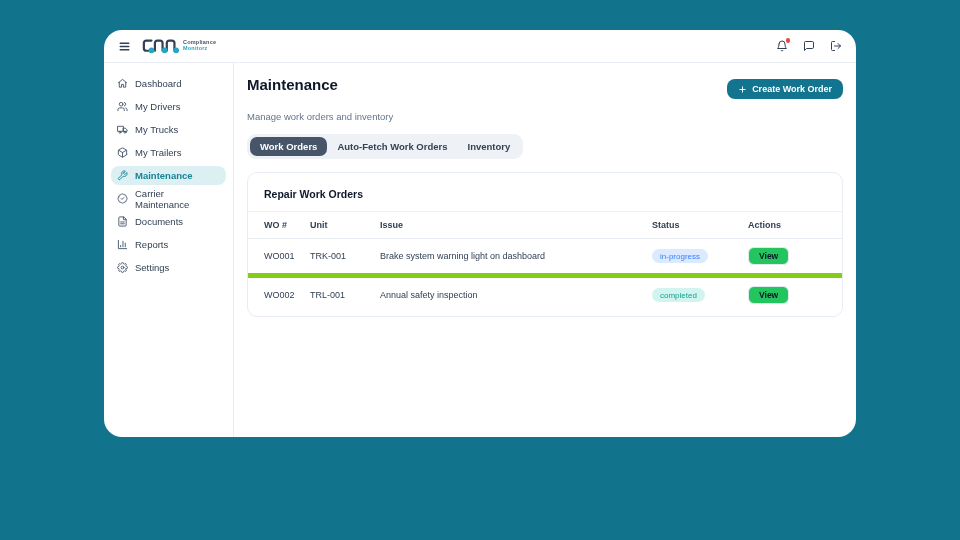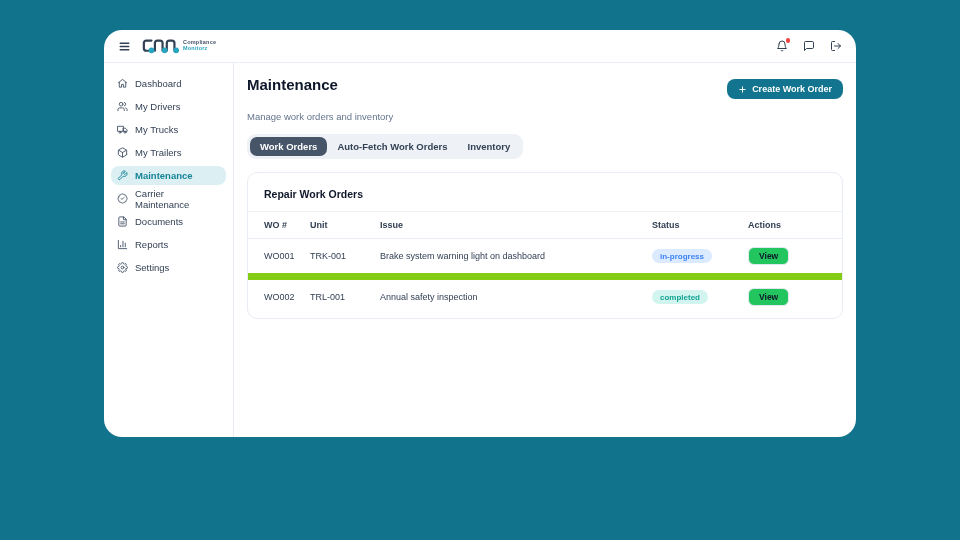--- a/index.html
+++ b/index.html
@@ -63,26 +63,26 @@
     margin-top:13px; border:1px solid #e8edf3; border-radius:10px; background:#fff;
   }
   .card-title { font-size:10.5px; font-weight:bold; color:#0f172a; padding:15px 16px 11px 16px; }
   table { width:100%; border-collapse:collapse; table-layout:fixed; }
   col.c1 { width:62px; } col.c2 { width:70px; } col.c3 { width:272px; }
   col.c4 { width:96px; } col.c5 { width:auto; }
   th {
     text-align:left; font-size:9px; font-weight:bold; color:#334155;
     padding:8px 0; border-top:1px solid #eef2f6; border-bottom:1px solid #e8edf3;
   }
-  td { font-size:9px; color:#334155; padding:8px 0; border-bottom:7px solid #84cc16; }
+  td { font-size:9px; color:#334155; padding:8px 0; border-bottom:5px solid #84cc16; }
   tr:last-child td { border-bottom:none; padding-bottom:12px; }
   th:first-child, td:first-child { padding-left:16px; }
   th:last-child, td:last-child { padding-right:16px; }
   .badge {
-    display:inline-block; font-size:8px; font-weight:bold; padding:2.5px 8px; border-radius:999px;
+    display:inline-block; font-size:8px; font-weight:normal; padding:2.5px 8px; border-radius:999px;
   }
   .badge.in-progress { background:#dbeafe; color:#3b82f6; }
   .badge.completed { background:#d2f4ee; color:#10a394; }
   .view-btn {
     background:#22c55e; border:1px solid #e2e8f0; border-radius:6px; padding:3px 10px;
     font-size:8.5px; font-weight:bold; color:#0f172a; cursor:pointer; font-family:inherit;
   }
   svg { display:block; }
 </style>
 </head>

